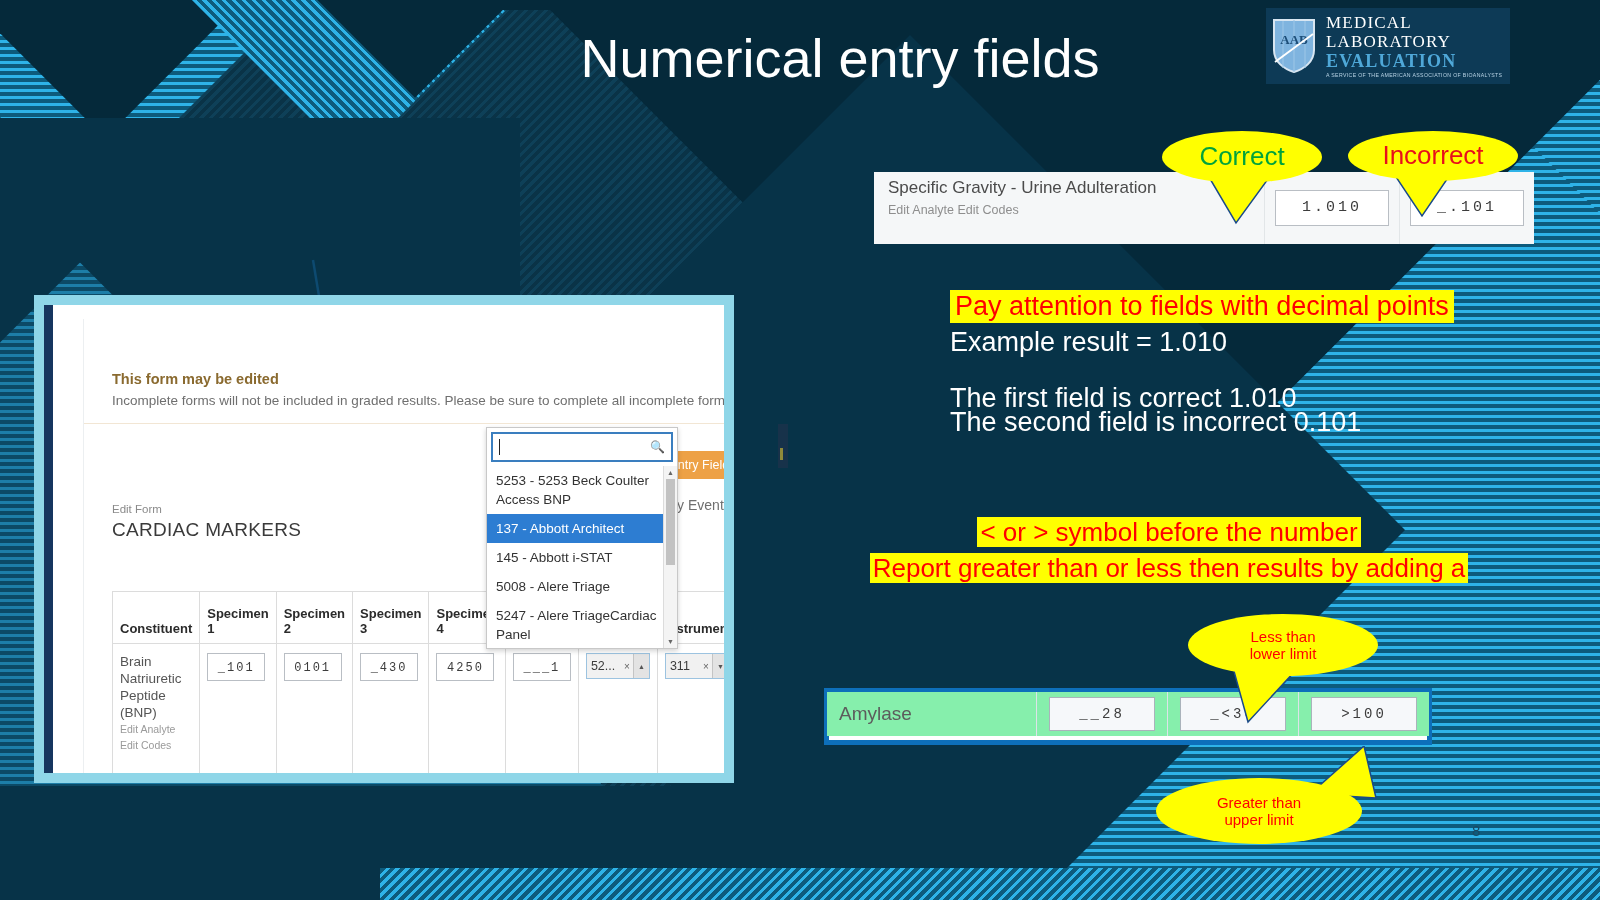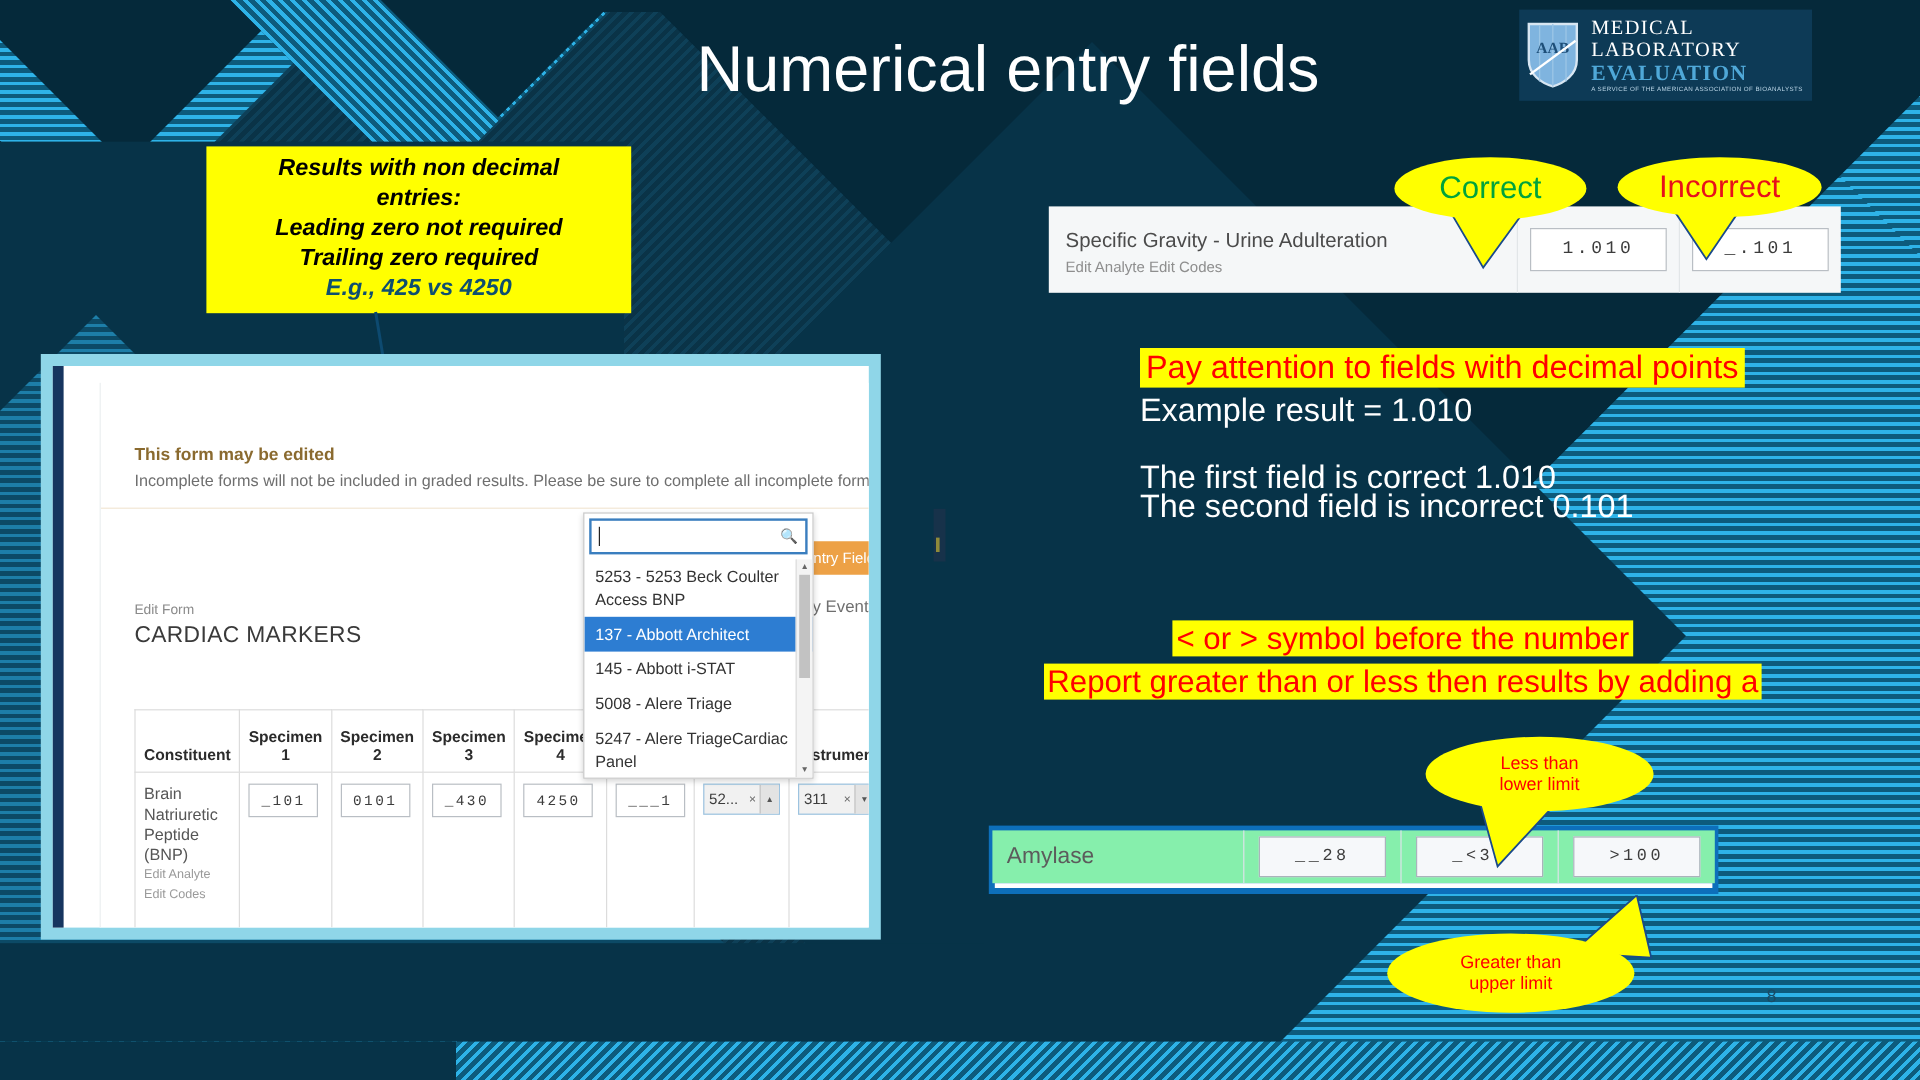--- a/index.html
+++ b/index.html
@@ -76,21 +76,21 @@
   .chem-event{position:absolute;left:555px;top:178px;font-size:14px;color:#6f6f6f;white-space:nowrap;}
   .orange-btn{
     position:absolute;left:565px;top:132px;height:28px;padding:0 10px;
     background:#eda146;color:#ffffff;font-size:12.5px;display:flex;align-items:center;
     white-space:nowrap;border-radius:2px;
   }
 
   
   .tbl{position:absolute;left:28px;top:272px;border-collapse:collapse;font-size:13px;}
   .tbl th{border:1px solid #dcdcdc;font-weight:bold;color:#2b2b2b;font-size:13px;
-          text-align:center;vertical-align:bottom;padding:8px 7px 7px 7px;height:52px;box-sizing:border-box;}
+          text-align:left;vertical-align:bottom;padding:8px 7px 7px 7px;height:52px;box-sizing:border-box;}
   .tbl td{border:1px solid #dcdcdc;vertical-align:top;padding:9px 7px;color:#555555;
           font-size:13.5px;line-height:17px;height:140px;box-sizing:border-box;}
   .col-const{width:78px;}
   .col-spec{width:74px;}
   .col-inst{width:76px;}
   .edit-small{font-size:10.5px;color:#9a9a9a;line-height:16px;}
   .numfield{
     display:inline-block;width:58px;height:28px;line-height:28px;border:1px solid #b9bec4;
     background:#ffffff;text-align:center;font-family:"Liberation Mono",monospace;
     font-size:12px;letter-spacing:2px;color:#3c3c3c;box-sizing:border-box;
@@ -116,21 +116,21 @@
   .dd-list{position:relative;max-height:182px;overflow:hidden;}
   .dd-item{padding:5px 9px;font-size:13.5px;color:#333;line-height:19px;}
   .dd-item.sel{background:#2d7dd2;color:#ffffff;}
   .dd-scroll{position:absolute;right:0;top:0;width:13px;height:182px;background:#f4f4f4;border-left:1px solid #dcdcdc;}
   .dd-sb-up,.dd-sb-dn{height:13px;display:flex;align-items:center;justify-content:center;font-size:7px;color:#666;}
   .dd-sb-thumb{position:absolute;top:13px;left:2px;width:9px;height:86px;background:#c2c2c2;}
 
   
   .sg-panel{position:absolute;left:874px;top:172px;width:660px;height:72px;background:#f5f7f8;
             display:flex;align-items:stretch;}
-  .sg-label{flex:1;padding:19px 0 0 14px;box-sizing:border-box;border-right:1px solid #e2e6e8;}
+  .sg-label{flex:1;padding:6px 0 0 14px;box-sizing:border-box;border-right:1px solid #e2e6e8;}
   .sg-title{font-size:17px;color:#4b4b4b;}
   .sg-sub{font-size:12.5px;color:#8e8e8e;margin-top:5px;}
   .sg-cell{width:134px;border-right:1px solid #e2e6e8;display:flex;align-items:center;justify-content:center;}
   .sg-field{width:112px;height:34px;line-height:34px;border:1px solid #b9bec4;background:#ffffff;
             text-align:center;font-family:"Liberation Mono",monospace;font-size:15px;letter-spacing:3px;color:#3c3c3c;}
 
   
   .bubble{position:absolute;background:#ffff00;border-radius:50%;display:flex;align-items:center;
           justify-content:center;text-align:center;line-height:1.15;}
   .bub-correct{left:1162px;top:131px;width:160px;height:52px;font-size:26px;color:#00a33c;}
@@ -201,27 +201,20 @@
       <path d="M3 44 L41 16" stroke="#ffffff" stroke-width="2"></path>
     </svg>
     <div class="logo-txt">
       <div class="logo-l1">MEDICAL</div>
       <div class="logo-l2">LABORATORY</div>
       <div class="logo-l3">EVALUATION</div>
       <div class="logo-l4">A SERVICE OF THE AMERICAN ASSOCIATION OF BIOANALYSTS</div>
     </div>
   </div>
 
-  <div class="note-box">
-    <div>Results with non decimal</div>
-    <div>entries:</div>
-    <div>Leading zero not required</div>
-    <div>Trailing zero required</div>
-    <div class="accent">E.g., 425 vs 4250</div>
-  </div>
 
   <svg class="leader-line">
     <line x1="23" y1="2" x2="70" y2="285" stroke="#0d4a70" stroke-width="2.5"></line>
   </svg>
 
   <div class="form-frame">
     <div class="form-inner">
       <div class="form-page">
 
         <div class="form-hdr1">This form may be edited</div>

